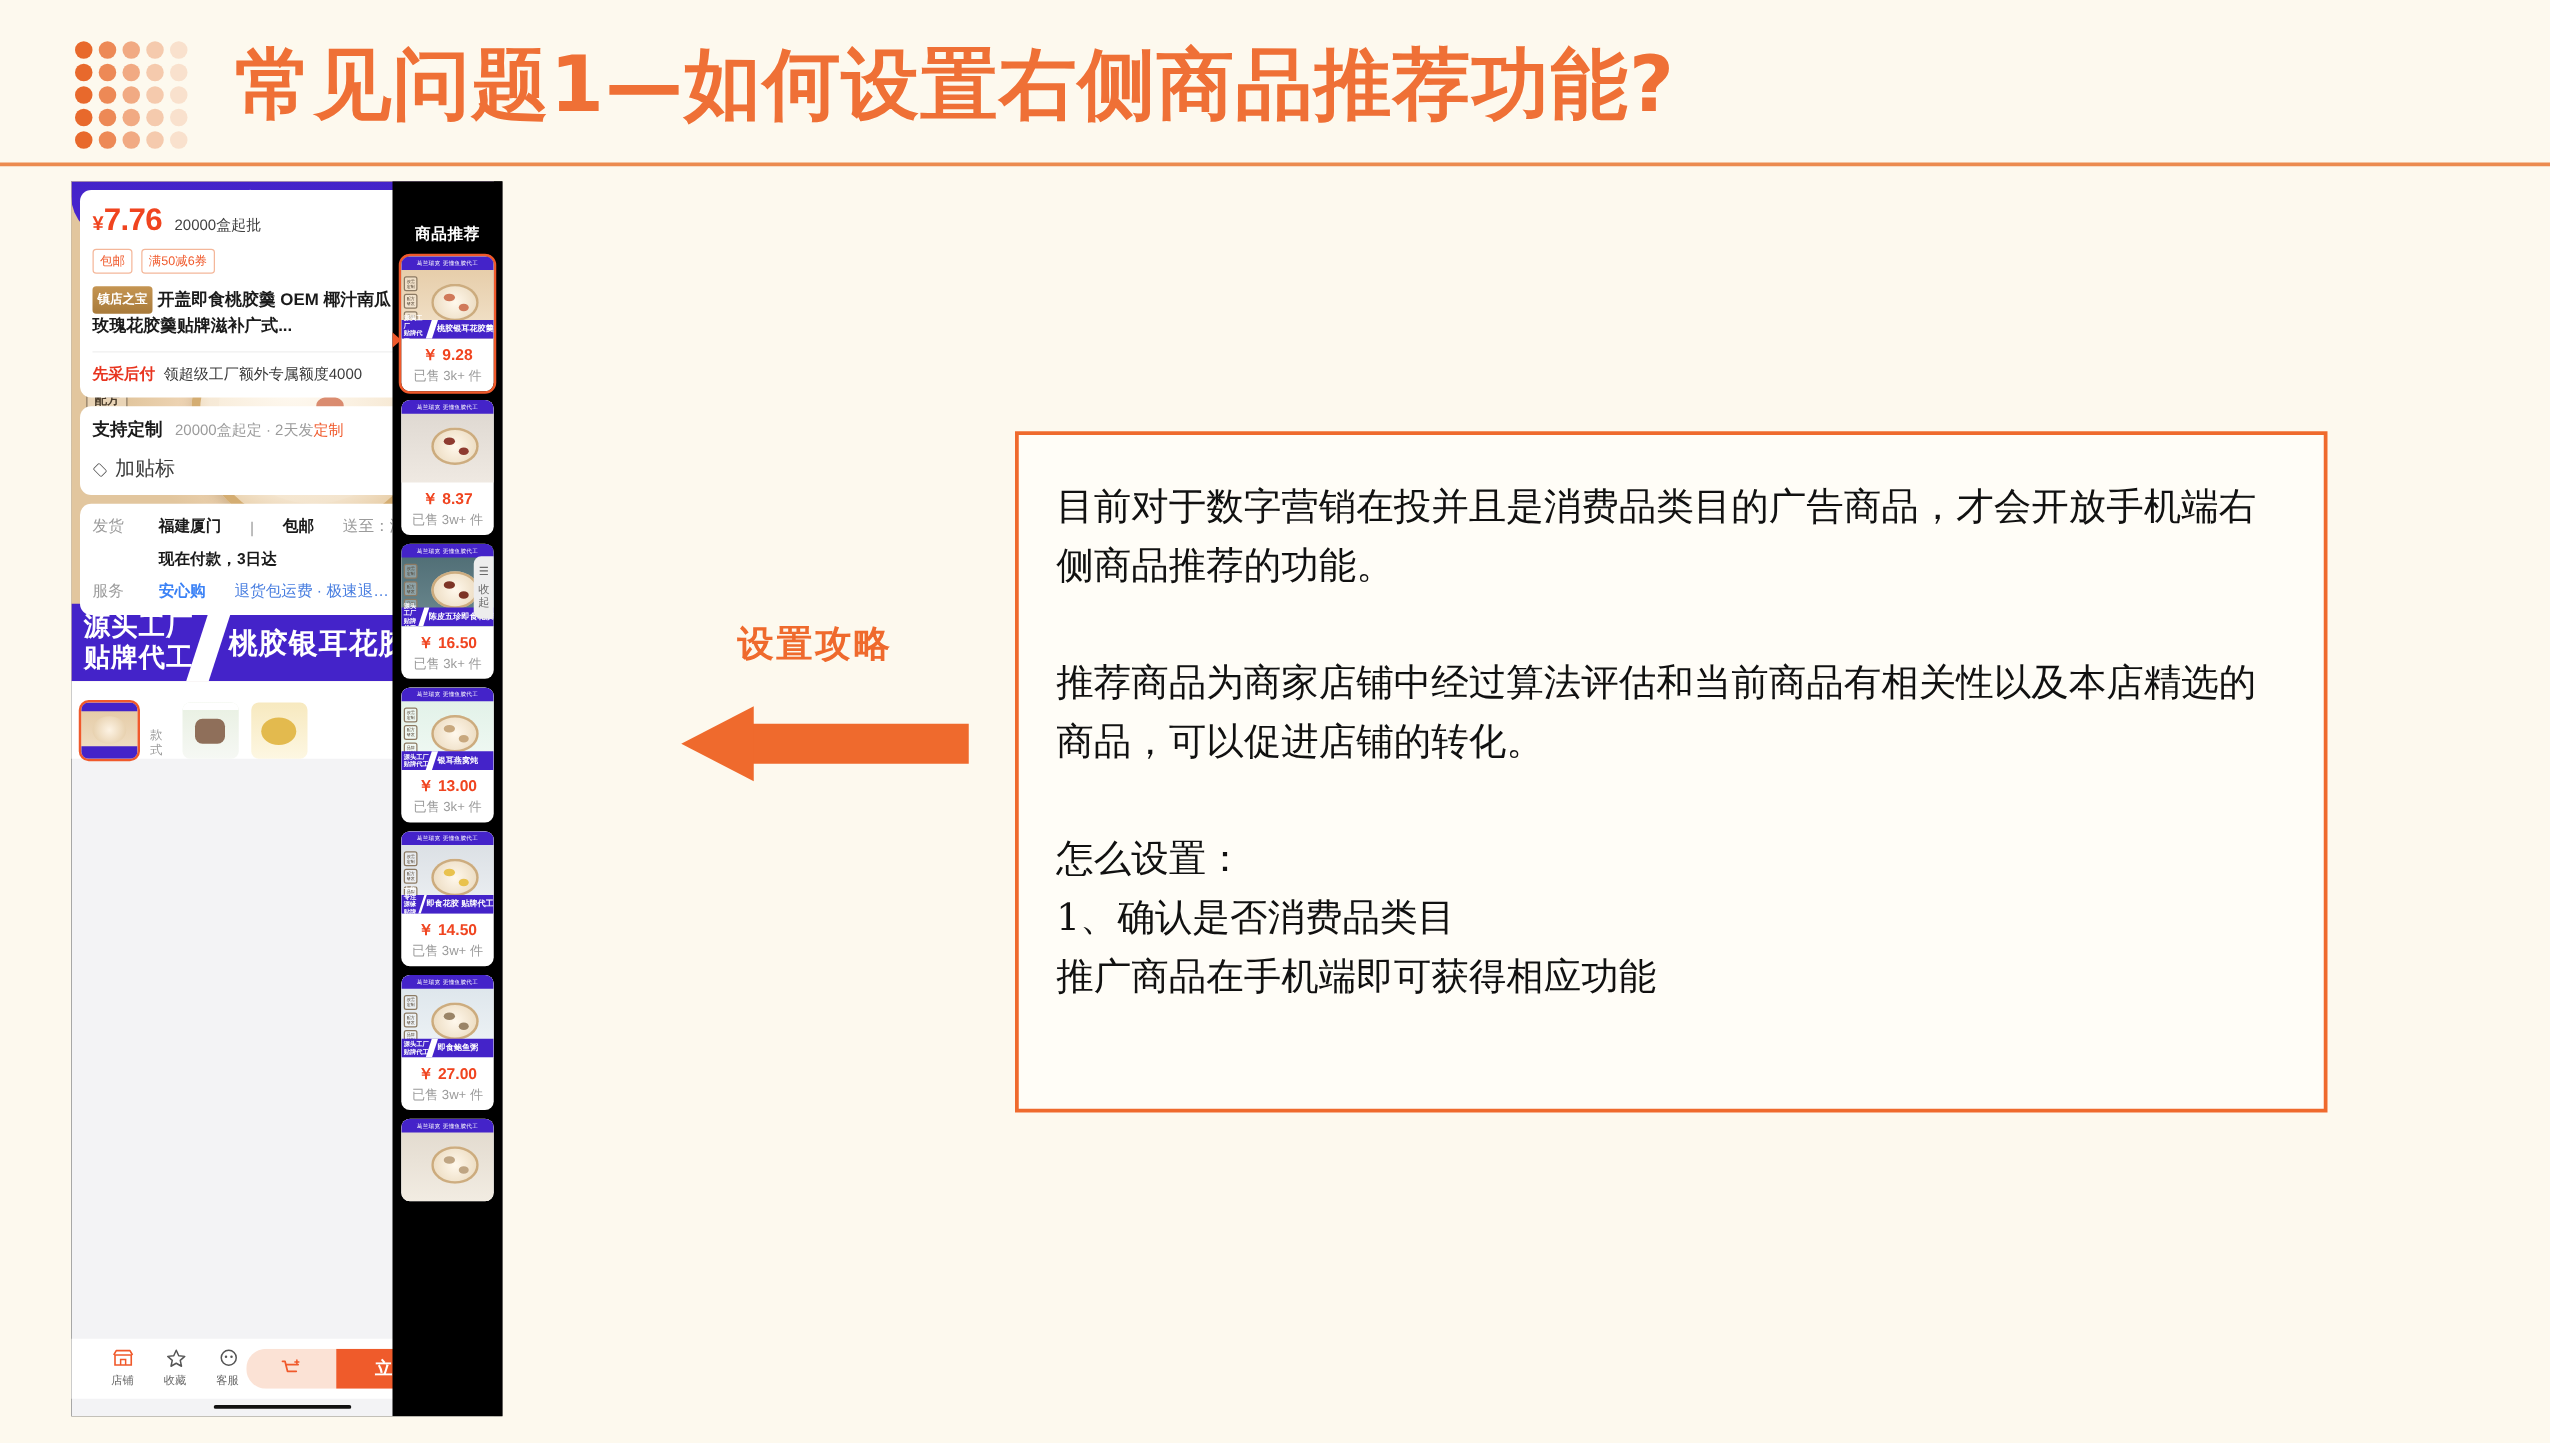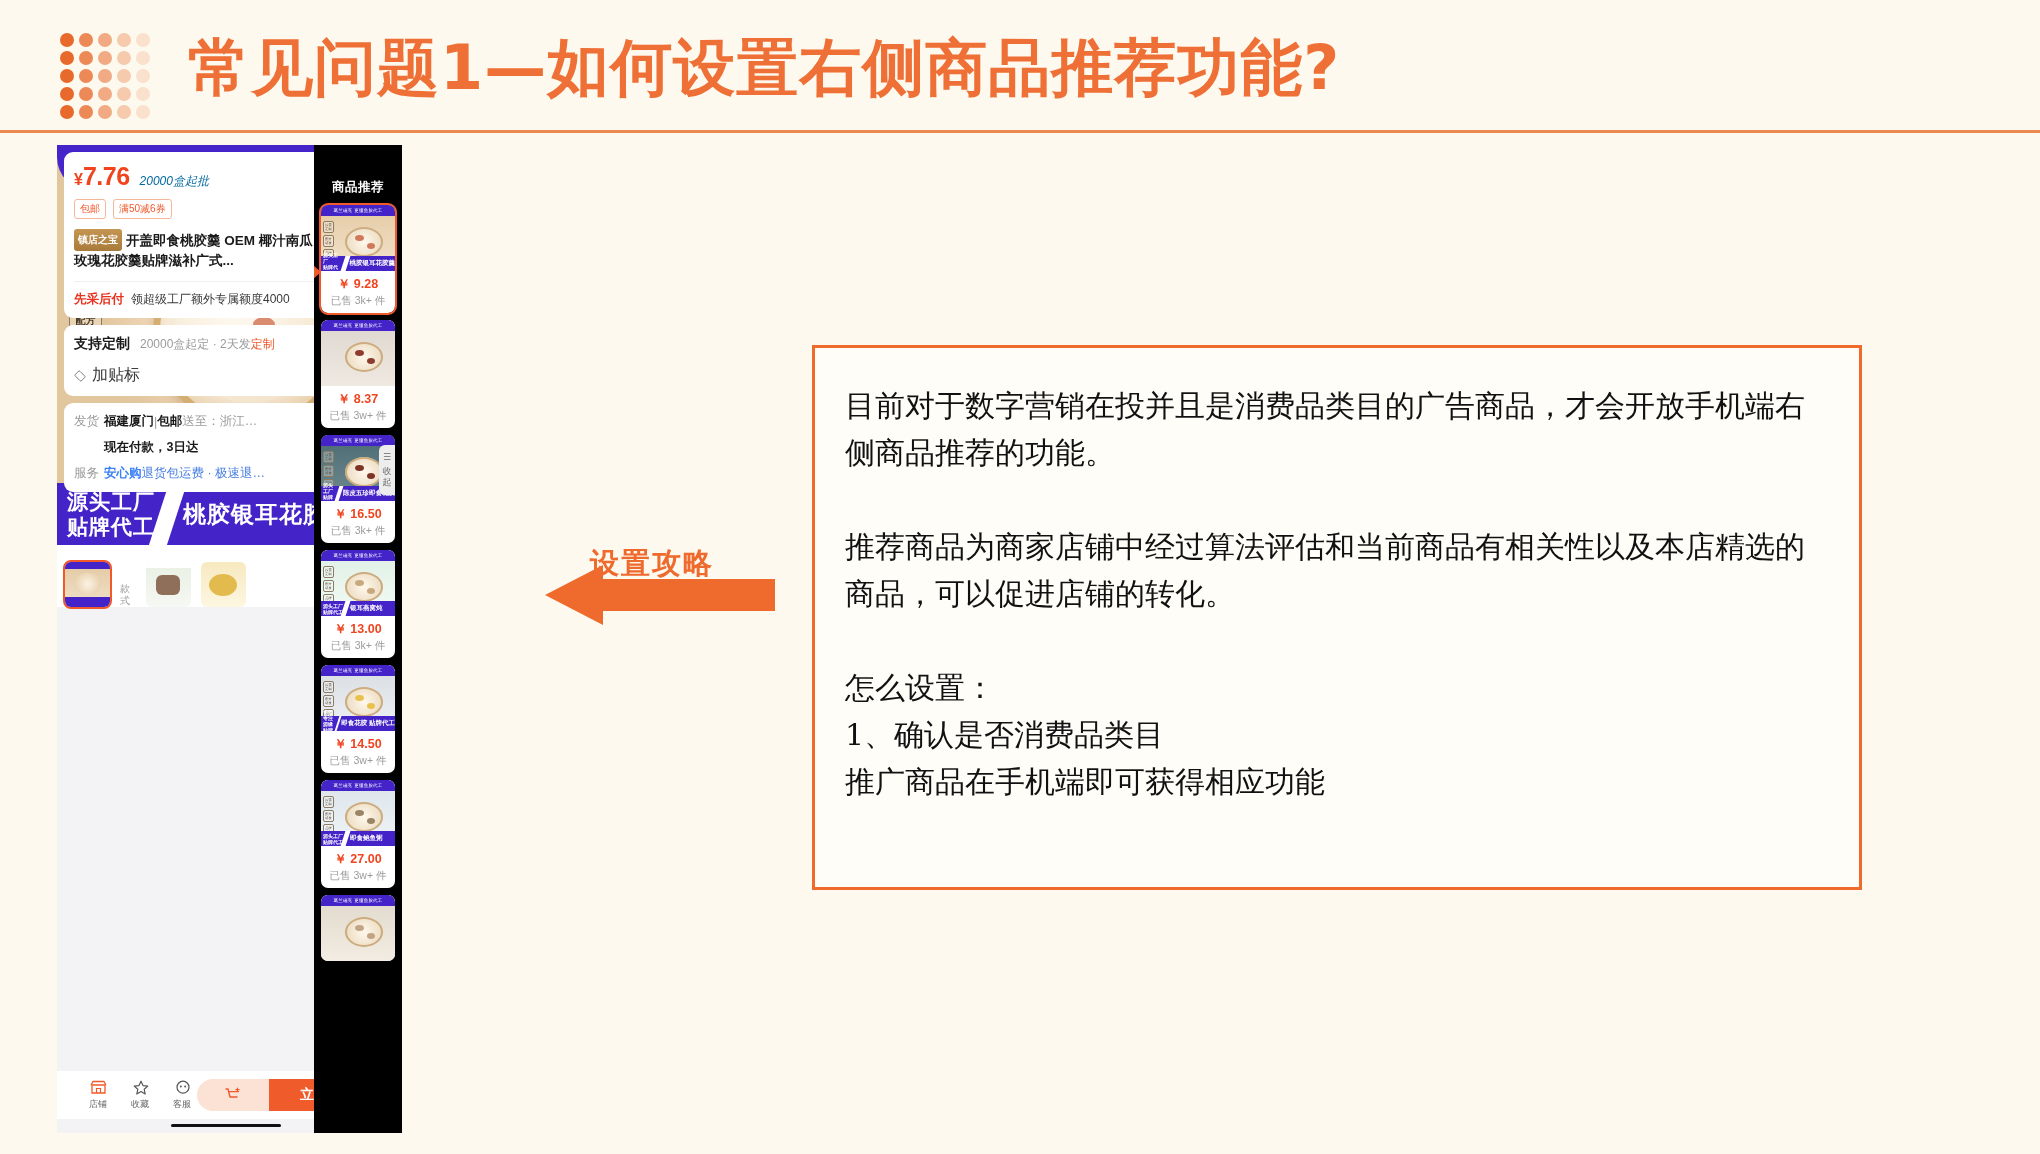--- a/index.html
+++ b/index.html
@@ -112,21 +112,21 @@
   .thumb { width: 45px; height: 45px; border-radius: 6px; overflow:hidden; position:relative; }
   .thumb.sel { outline: 2px solid #f0592b; }
   .thumb-label { font-size:10px; color:#9a9a9a; line-height:12px; width:16px; }
   .thumbs .chev { margin-left:auto; color:#b5b5b5; font-size:14px; }
 
   
   .card { background:#fff; border-radius: 9px; margin: 7px 7px 0 7px; padding: 10px; position:relative; }
   .price-row { display:flex; align-items:baseline; gap:10px; }
   .cur { color:#f0441f; font-size:16px; font-weight:700; }
   .price { color:#f0441f; font-size:25px; font-weight:800; letter-spacing:-.5px;}
-  .moq { color:#0369a1; font-size:12px;font-style:italic; }
+  .moq { color:#404040; font-size:12px; }
   .tags { display:flex; gap:7px; margin-top:8px; }
   .tag { border:1px solid #f4b79a; color:#f0592b; border-radius:3px; font-size:10px; padding:2px 5px; }
   .ptitle { margin-top:10px; font-size:13.5px; font-weight:700; color:#1a1a1a; line-height:20px; }
   .badge-gold {
     display:inline-block; background:linear-gradient(180deg,#c59552,#a87a3a); color:#fff;
     font-size:10px; border-radius:3px; padding:1px 4px; vertical-align:2px; margin-right:4px;
   }
   .wantbuy { position:absolute; right:22px; bottom:40px; font-size:10.5px; color:#9b9b9b; }
   .credit-row {
     margin-top:10px; padding-top:9px; border-top:1px solid #efefef;
@@ -142,21 +142,21 @@
     font-size:9px; color:#6a6a6a; text-align:center; line-height:11px; z-index:5;
   }
 
   .cust-row { display:flex; align-items:center; gap:10px; }
   .cust-key { font-size:14px; font-weight:700; color:#1a1a1a; }
   .cust-val { font-size:12px; color:#9b9b9b; }
   .cust-hl { color:#f0592b; }
   .cust-sub { display:flex; align-items:center; gap:6px; margin-top:12px; font-size:16px; color:#3a3a3a;}
   .diamond { width:12px;height:12px;border:1.3px solid #555; transform:rotate(45deg) scale(.8,.6); border-radius:2px;}
 
-  .ship-line { display:flex; align-items:center; gap:0; font-size:12.5px; margin-bottom:9px; }
+  .ship-line { display:flex; align-items:center; gap:23px; font-size:12.5px; margin-bottom:9px; }
   .ship-key { color:#9b9b9b; width:30px; flex:none; }
   .ship-strong { color:#1a1a1a; font-weight:700; }
   .ship-mute { color:#9b9b9b; }
   .ship-blue { color:#3b82f6; font-weight:700; }
   .ship-blue2 { color:#4a7fe0; }
 
   
   .botbar {
     position:absolute; left:0; bottom:14px; width:338px; height:48px; background:#fff;
     display:flex; align-items:center; padding: 0 8px;
@@ -194,21 +194,21 @@
     text-align:center; line-height:4px; padding:1px 0; background:rgba(255,255,255,.3); }
   .rprice { color:#f0441f; font-size:12.5px; font-weight:700; text-align:center; padding:5px 0 1px; }
   .rsold { color:#9b9b9b; font-size:10.5px; text-align:center; padding-bottom:5px; }
   .rail-pointer {
     position:absolute; left:-1px; top:120px; width:0;height:0;
     border-top:7px solid transparent;border-bottom:7px solid transparent;border-left:8px solid #f0592b;
   }
 
   
   .guide-label {
-    position:absolute; left:590px; top:544px; font-size:29px; font-weight:800; color:#ef6a2d;
+    position:absolute; left:590px; top:496px; font-size:29px; font-weight:800; color:#ef6a2d;
     letter-spacing:2px;
   }
   .arrow { position:absolute; left:545px; top:565px; width:230px; height:60px; }
   .arrow .shaft { position:absolute; right:0; top:14px; width:175px; height:32px; background:#ef6a2d; }
   .arrow .head {
     position:absolute; left:0; top:0; width:0; height:0;
     border-top:30px solid transparent; border-bottom:30px solid transparent;
     border-right:58px solid #ef6a2d;
   }
 

